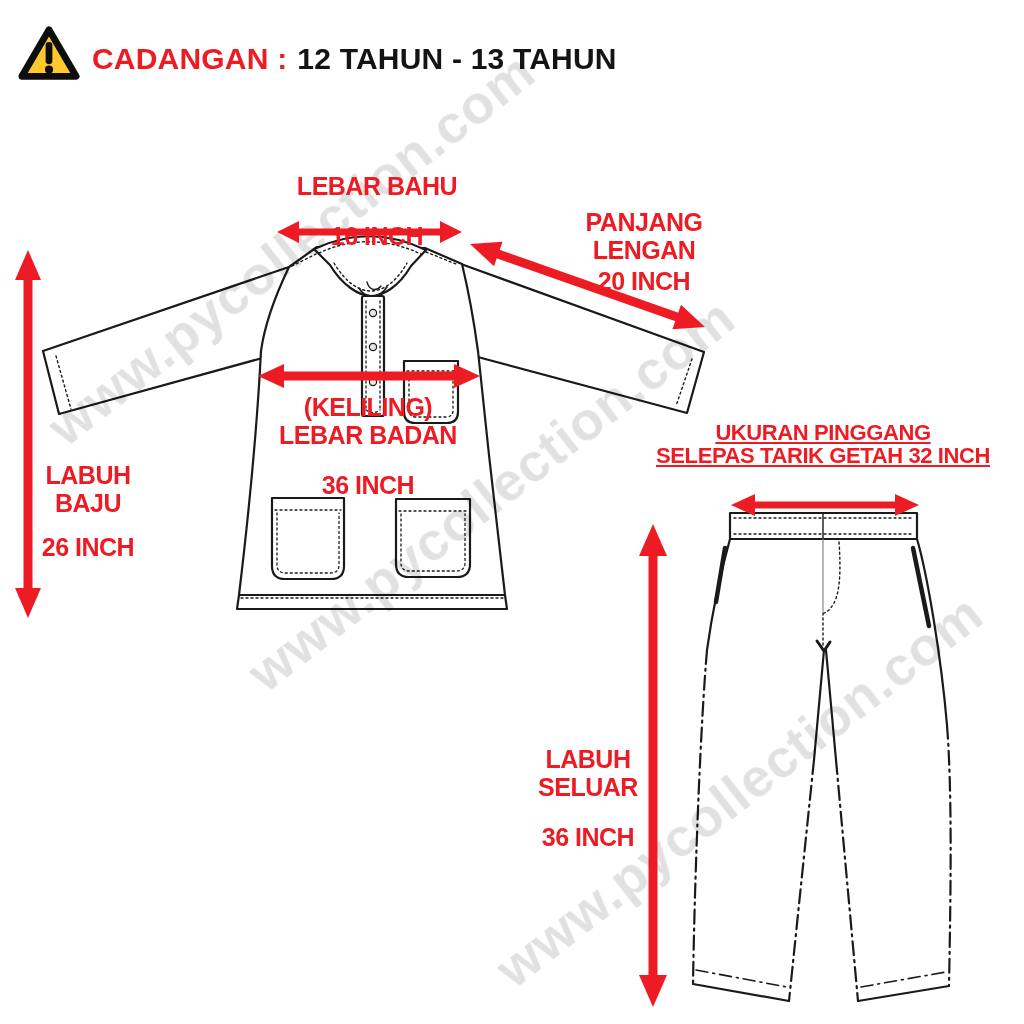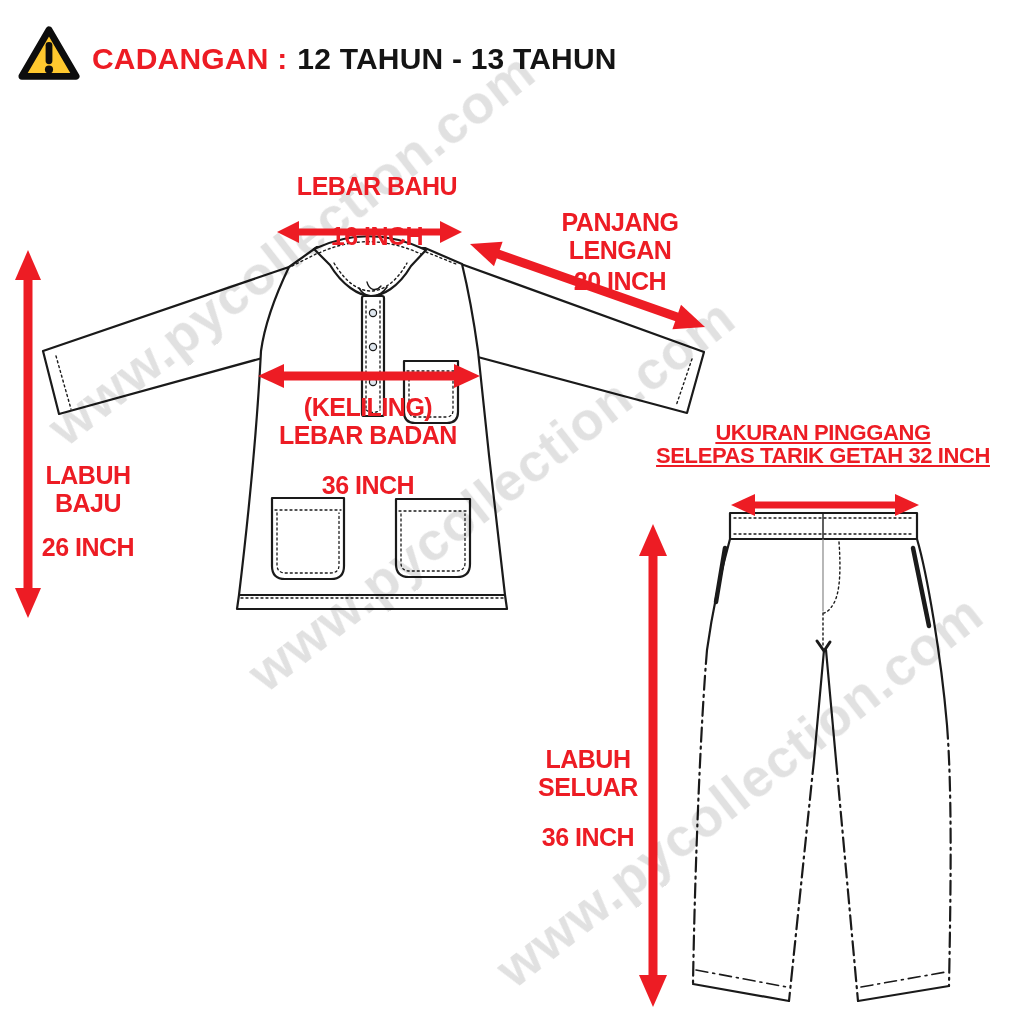--- a/index.html
+++ b/index.html
@@ -215,21 +215,21 @@
       <span class="warn-label">CADANGAN :</span><span class="warn-value">12 TAHUN - 13 TAHUN</span>
     </div>
   </div>
 
 
   <div class="mlabel fs25" style="left:377px;top:172px;">
     <div>LEBAR BAHU</div>
     <div class="val">16 INCH</div>
   </div>
 
-  <div class="mlabel fs25" style="left:620px;top:208px;">
+  <div class="mlabel fs25" style="left:644px;top:208px;">
     <div>PANJANG</div>
     <div>LENGAN</div>
     <div class="val" style="margin-top:3px;">20 INCH</div>
   </div>
 
   <div class="mlabel fs25 gap10" style="left:368px;top:393px;">
     <div>(KELILING)</div>
     <div>LEBAR BADAN</div>
     <div class="val">36 INCH</div>
   </div>

